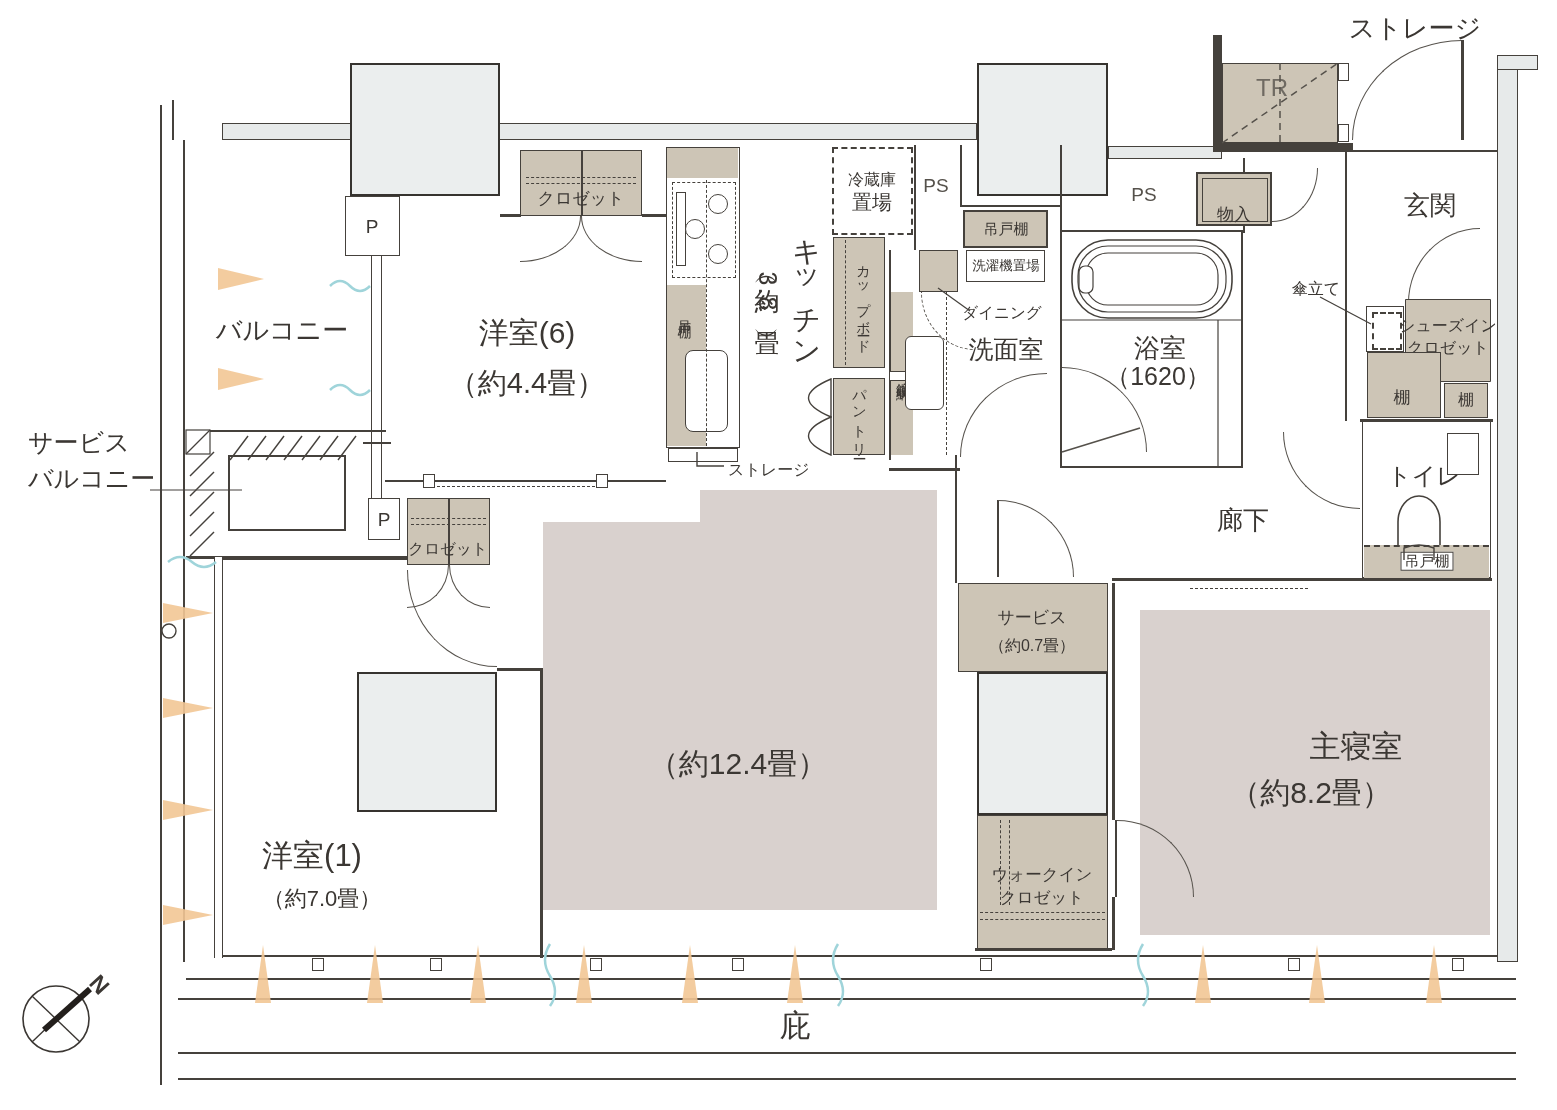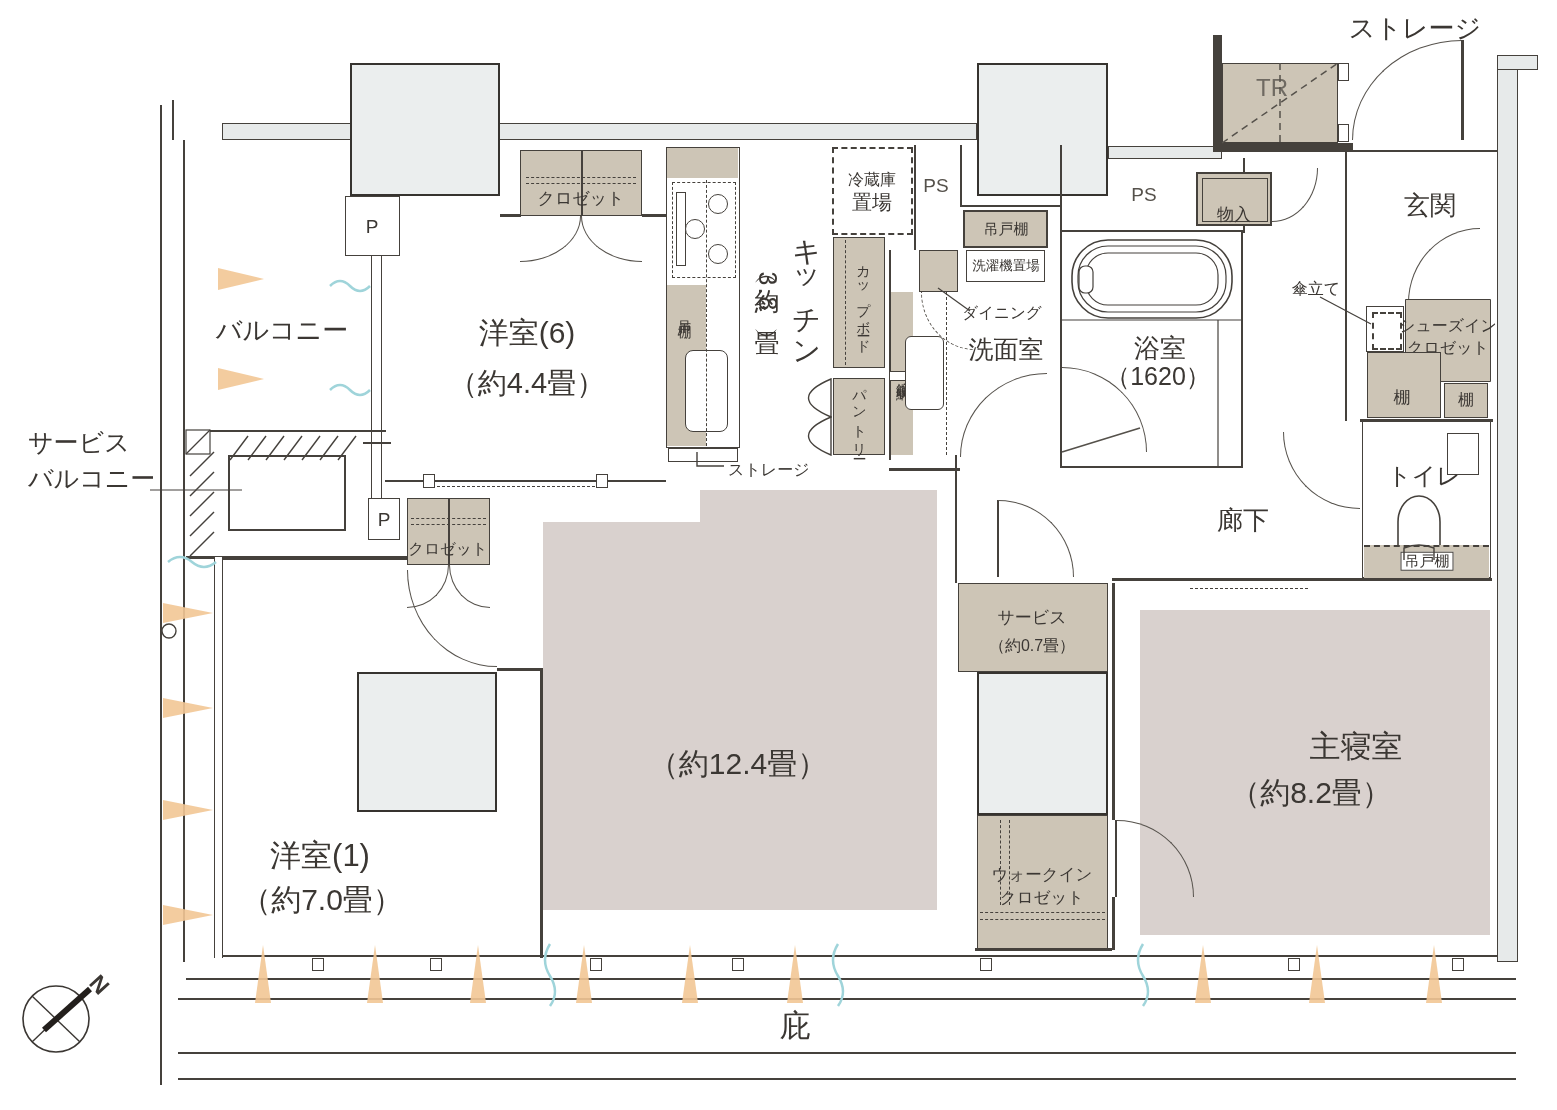--- a/index.html
+++ b/index.html
@@ -238,22 +238,22 @@
 
   <div class="box shade" style="left:407px;top:498px;width:83px;height:67px;"></div>
   <div class="dhline" style="left:411px;top:518px;width:75px;border-top-width:1.5px;"></div>
   <div class="dhline" style="left:411px;top:524px;width:75px;border-top-width:1.5px;"></div>
   <div class="vline vthin" style="left:448px;top:498px;height:67px;"></div>
   <div class="lbl" style="left:448px;top:549px;font-size:15.5px;">クロゼット</div>
   <div class="arc arc-br" style="left:407px;top:565px;width:42px;height:43px;"></div>
   <div class="arc arc-bl" style="left:449px;top:565px;width:41px;height:43px;"></div>
 
   <div class="pillar" style="left:357px;top:672px;width:140px;height:140px;"></div>
-  <div class="lbl" style="left:320px;top:856px;font-size:31px;">洋室(1)</div>
-  <div class="lbl" style="left:322px;top:899px;font-size:30px;">（約7.0畳）</div>
+  <div class="lbl" style="left:312px;top:856px;font-size:31px;">洋室(1)</div>
+  <div class="lbl" style="left:322px;top:899px;font-size:22px;">（約7.0畳）</div>
 
   <div class="sun sun-r" style="left:218px;top:268px;width:46px;height:22px;"></div>
   <div class="sun sun-r" style="left:218px;top:368px;width:46px;height:22px;"></div>
   <div class="sun sun-r" style="left:163px;top:603px;width:50px;height:20px;"></div>
   <div class="sun sun-r" style="left:163px;top:698px;width:50px;height:20px;"></div>
   <div class="sun sun-r" style="left:163px;top:800px;width:50px;height:20px;"></div>
   <div class="sun sun-r" style="left:163px;top:905px;width:50px;height:20px;"></div>
   <div class="sun sun-d" style="left:255px;top:945px;width:16px;height:58px;"></div>
   <div class="sun sun-d" style="left:367px;top:945px;width:16px;height:58px;"></div>
   <div class="sun sun-d" style="left:470px;top:945px;width:16px;height:58px;"></div>

